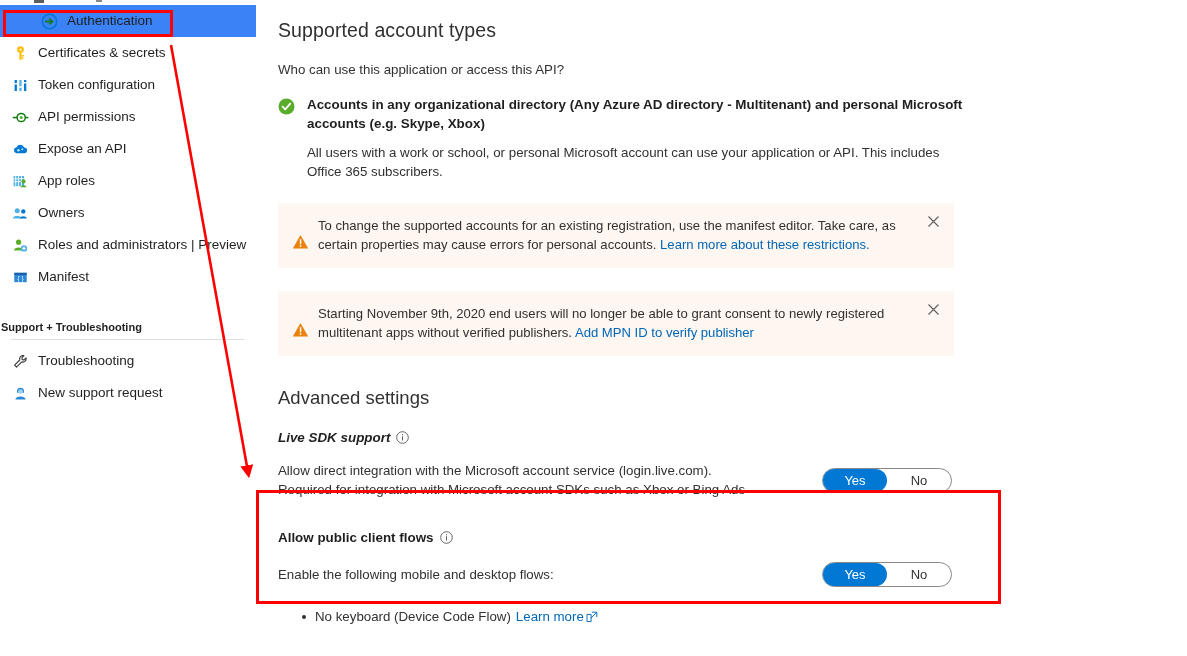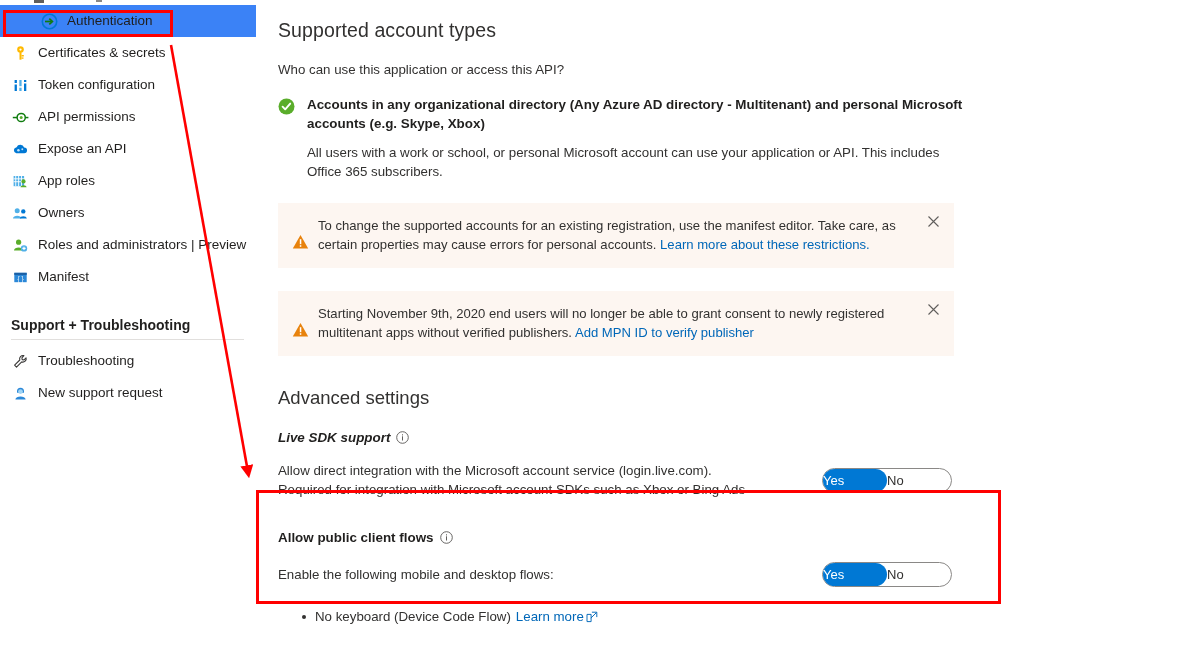--- a/index.html
+++ b/index.html
@@ -46,24 +46,24 @@
     height: 18px;
     margin-right: 9px;
     flex: 0 0 18px;
     display: flex;
     align-items: center;
     justify-content: center;
   }
   .nav-label { line-height: 1; }
 
   .nav-group-title {
-    font-size: 14px;
+    font-size: 11px;
     font-weight: bold;
     color: #201f1e;
-    padding: 0 0 0 11px;
+    padding: 0 0 0 1px;
     height: 28px;
     display: flex;
     align-items: flex-end;
   }
   .nav-sep {
     height: 1px;
     background: #e1dfdd;
     margin: 6px 12px 5px 11px;
   }
 
@@ -214,21 +214,21 @@
     border-radius: 13px;
     display: flex;
     align-items: center;
     background: #ffffff;
     box-sizing: border-box;
     cursor: pointer;
     flex: 0 0 130px;
   }
   .toggle .seg {
     flex: 1 1 50%;
-    text-align: left;
+    text-align: center;
     font-size: 13px;
     line-height: 23px;
     color: #323130;
     user-select: none;
   }
   .toggle .seg.on {
     background: #0078d4;
     color: #ffffff;
     border-radius: 13px;
     height: 23px;

